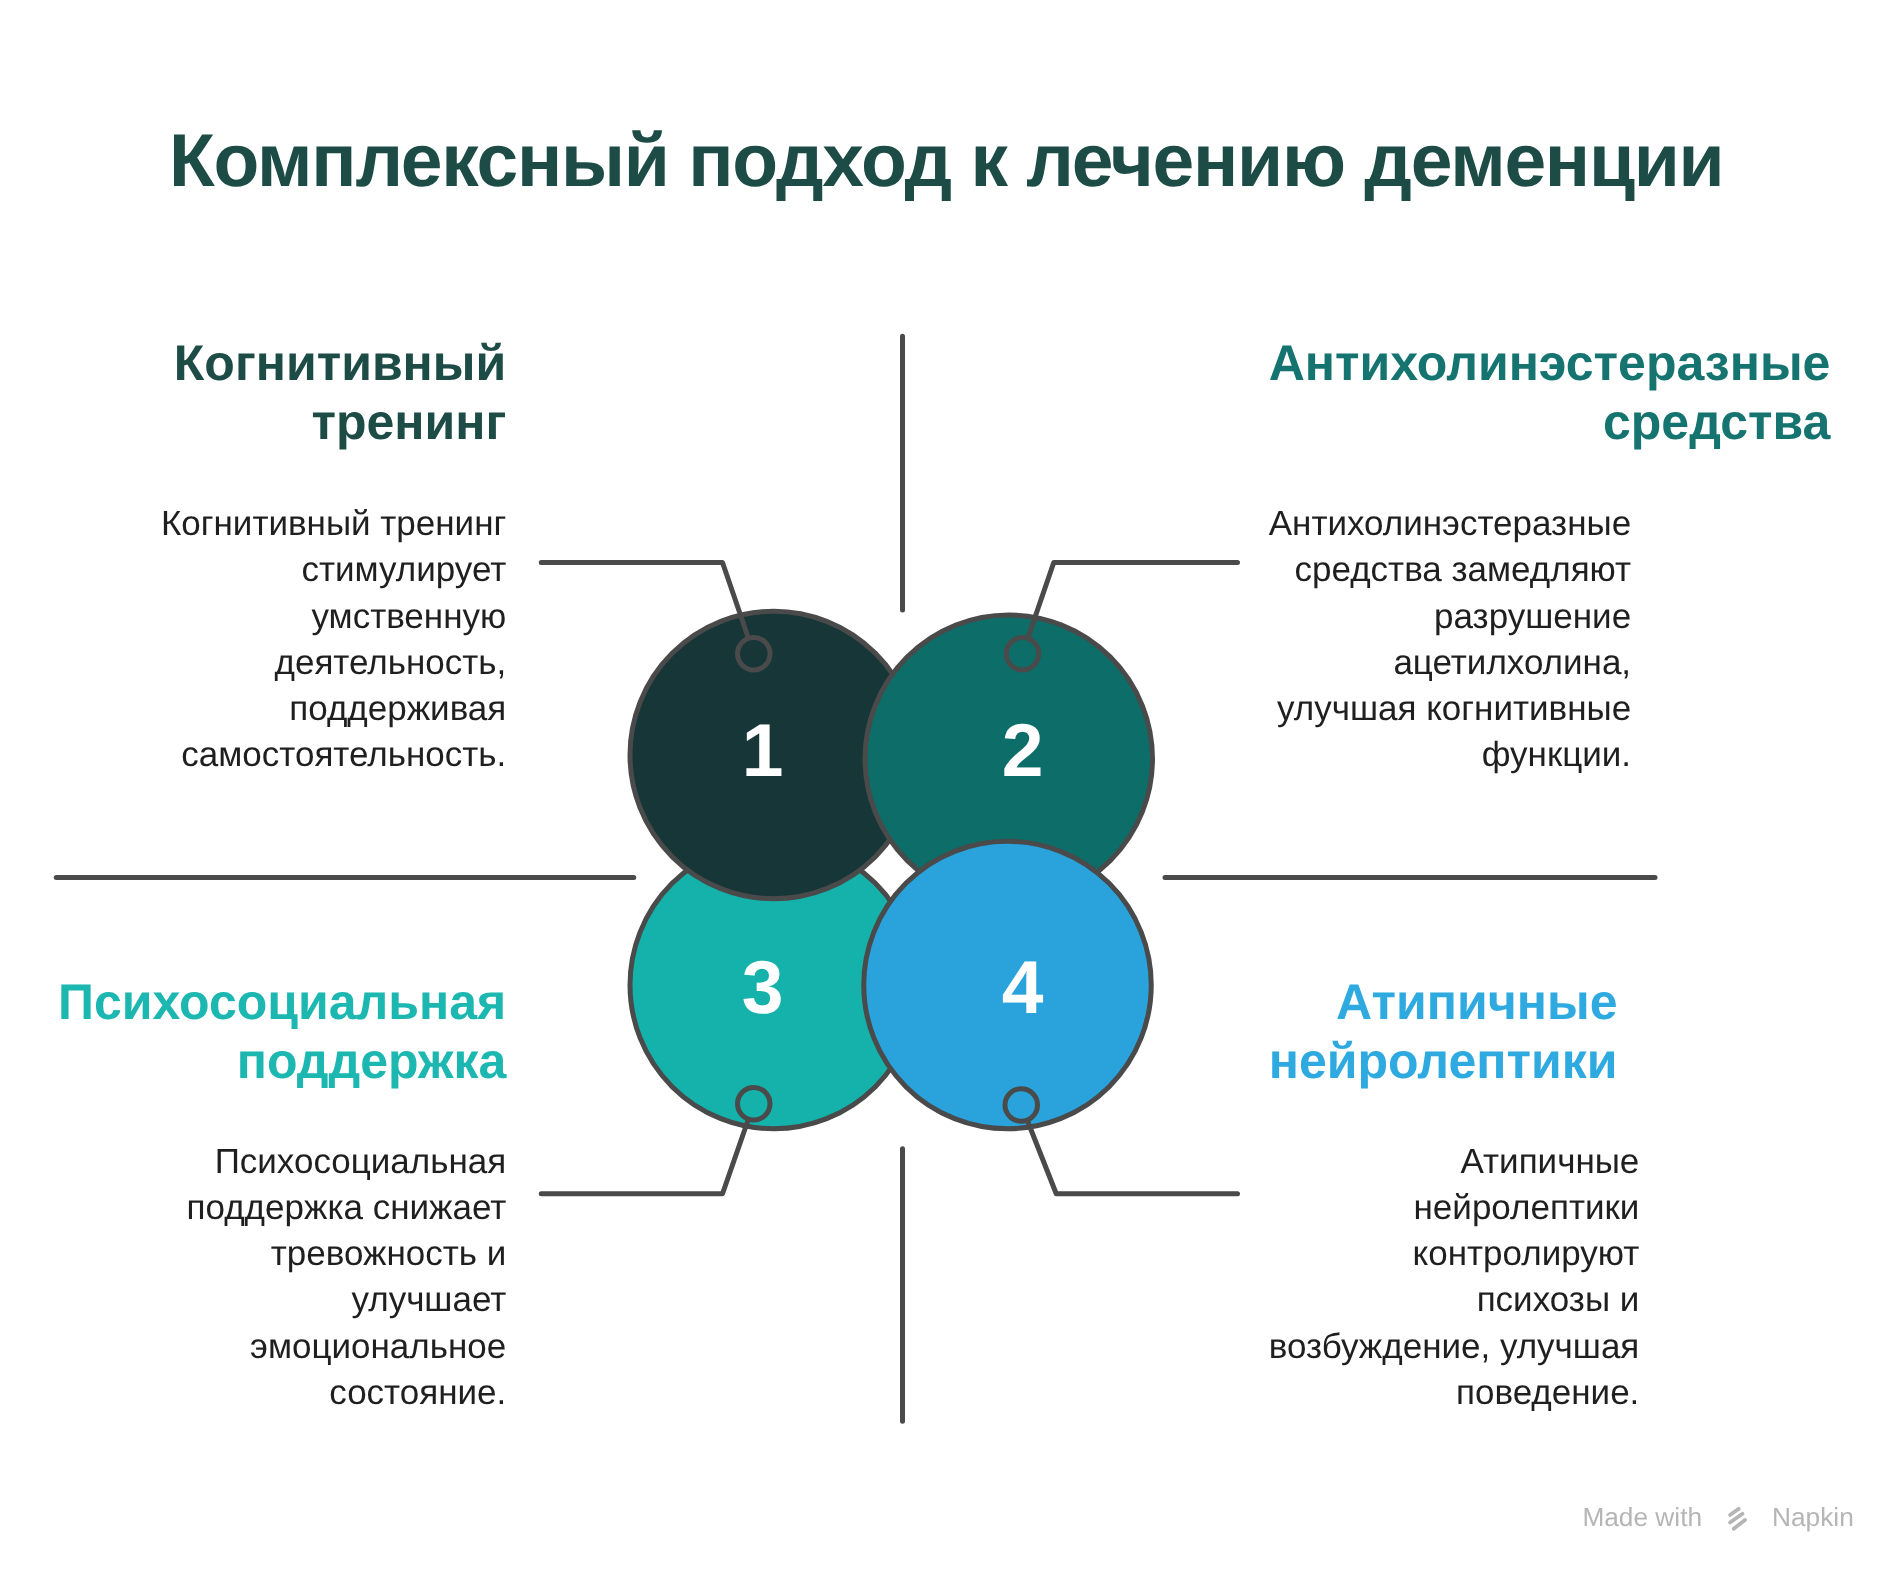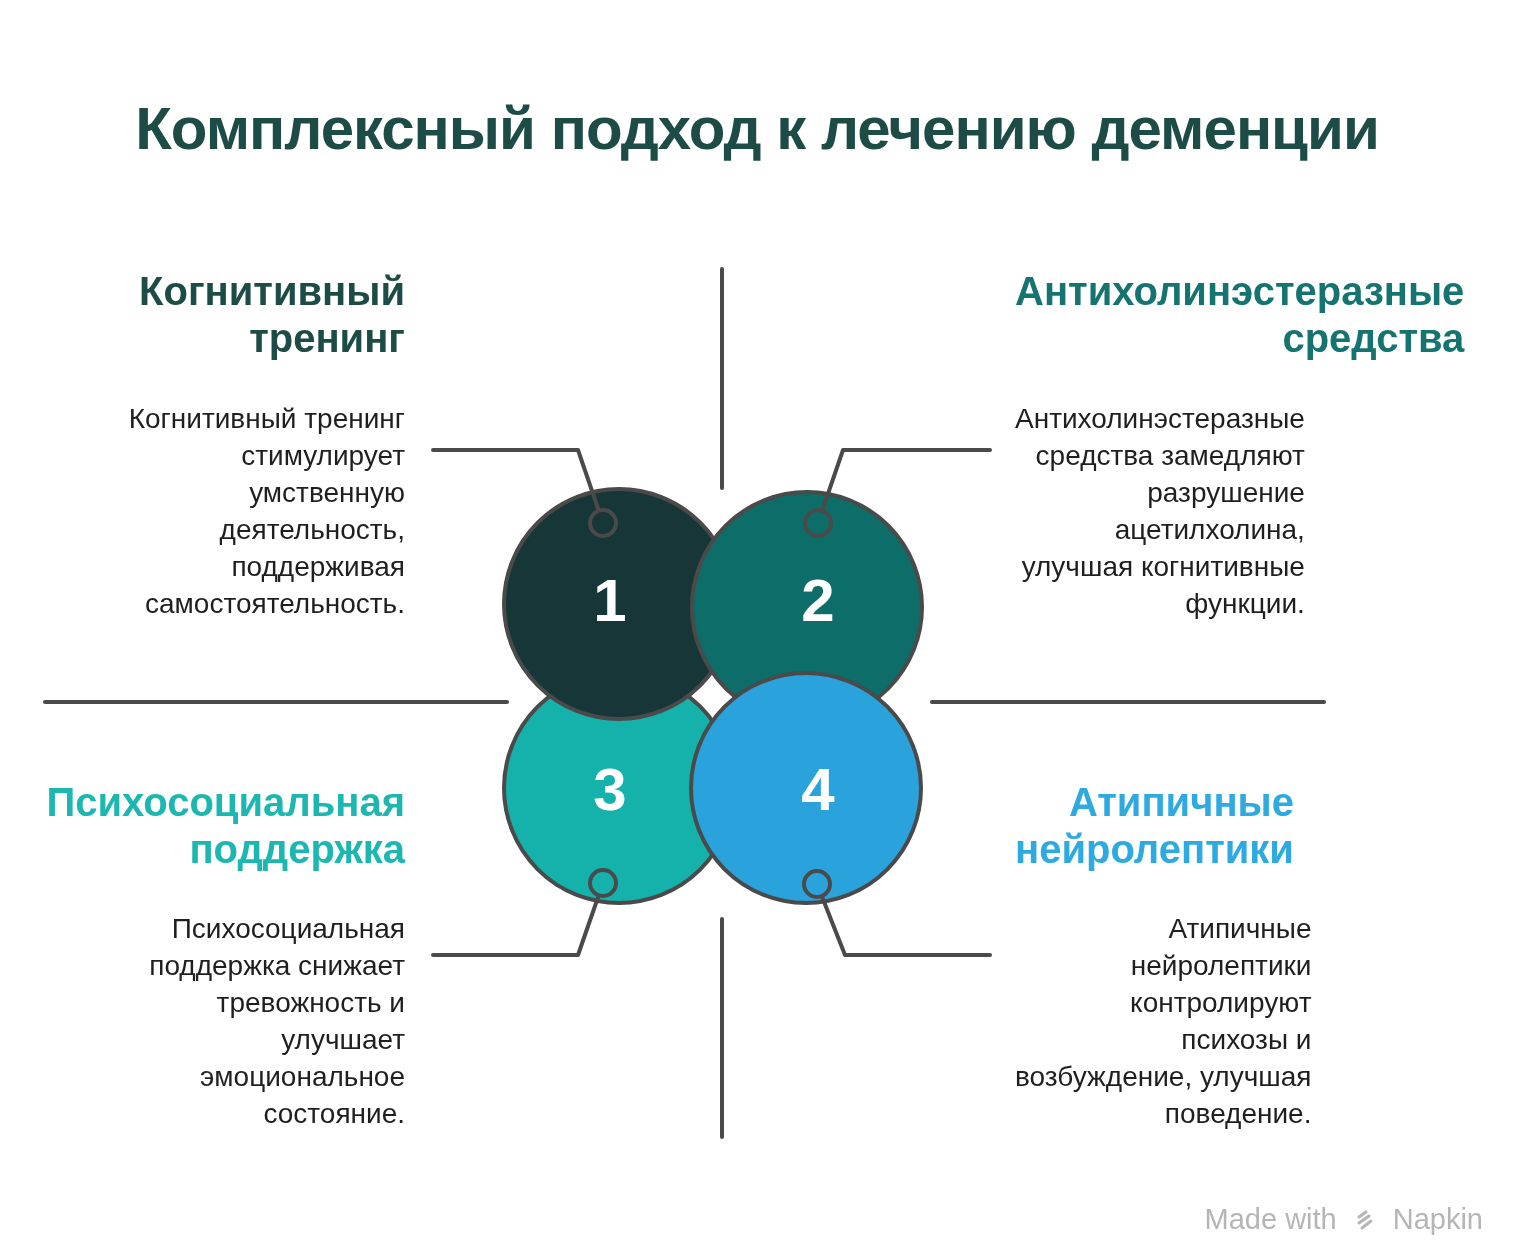--- a/index.html
+++ b/index.html
@@ -44,21 +44,21 @@
     font-size:60px;font-weight:bold;color:#ffffff;
     line-height:1;
   }
   .num-1{left:610px;top:601px;}
   .num-2{left:818px;top:601px;}
   .num-3{left:610px;top:790px;}
   .num-4{left:818px;top:790px;}
   .watermark{
     position:absolute;right:31px;top:1203px;
     display:flex;align-items:center;gap:16px;
-    font-size:29px;color:#b5b5b5;
+    font-size:21px;color:#b5b5b5;
   }
   .watermark .napkin-logo{display:block;}
 </style>
 </head>
 <body>
 
 <div class="page">
 
   <h1 class="title" style="color: rgb(29, 76, 71);">Комплексный подход к лечению деменции</h1>
 

